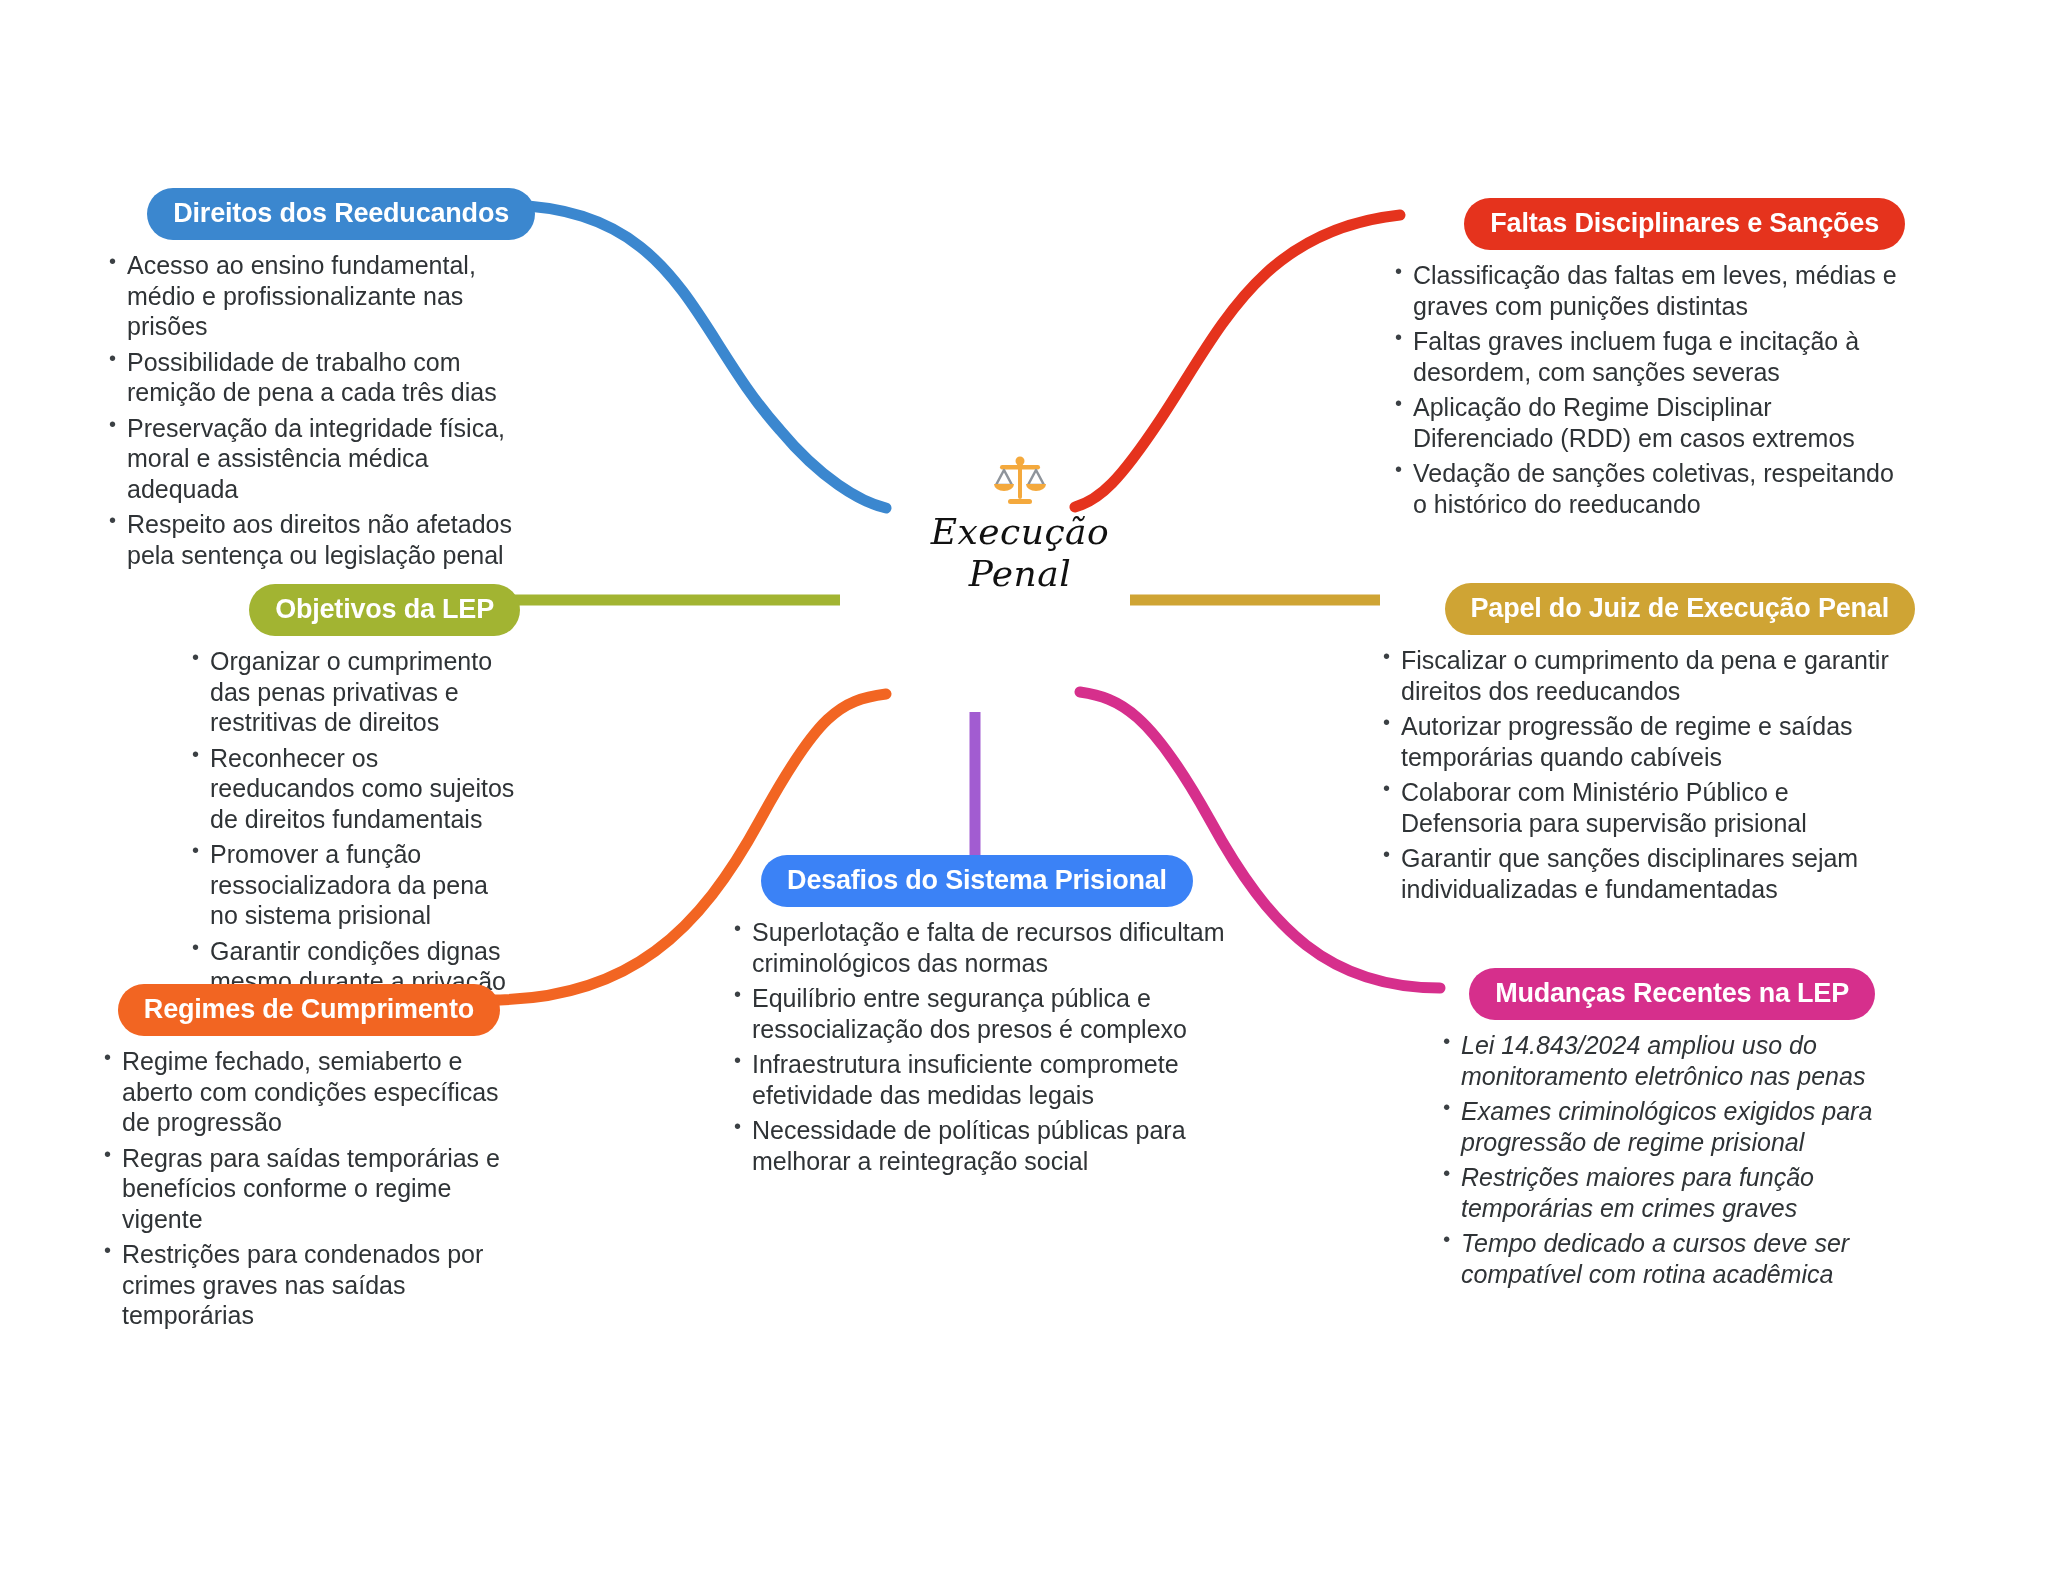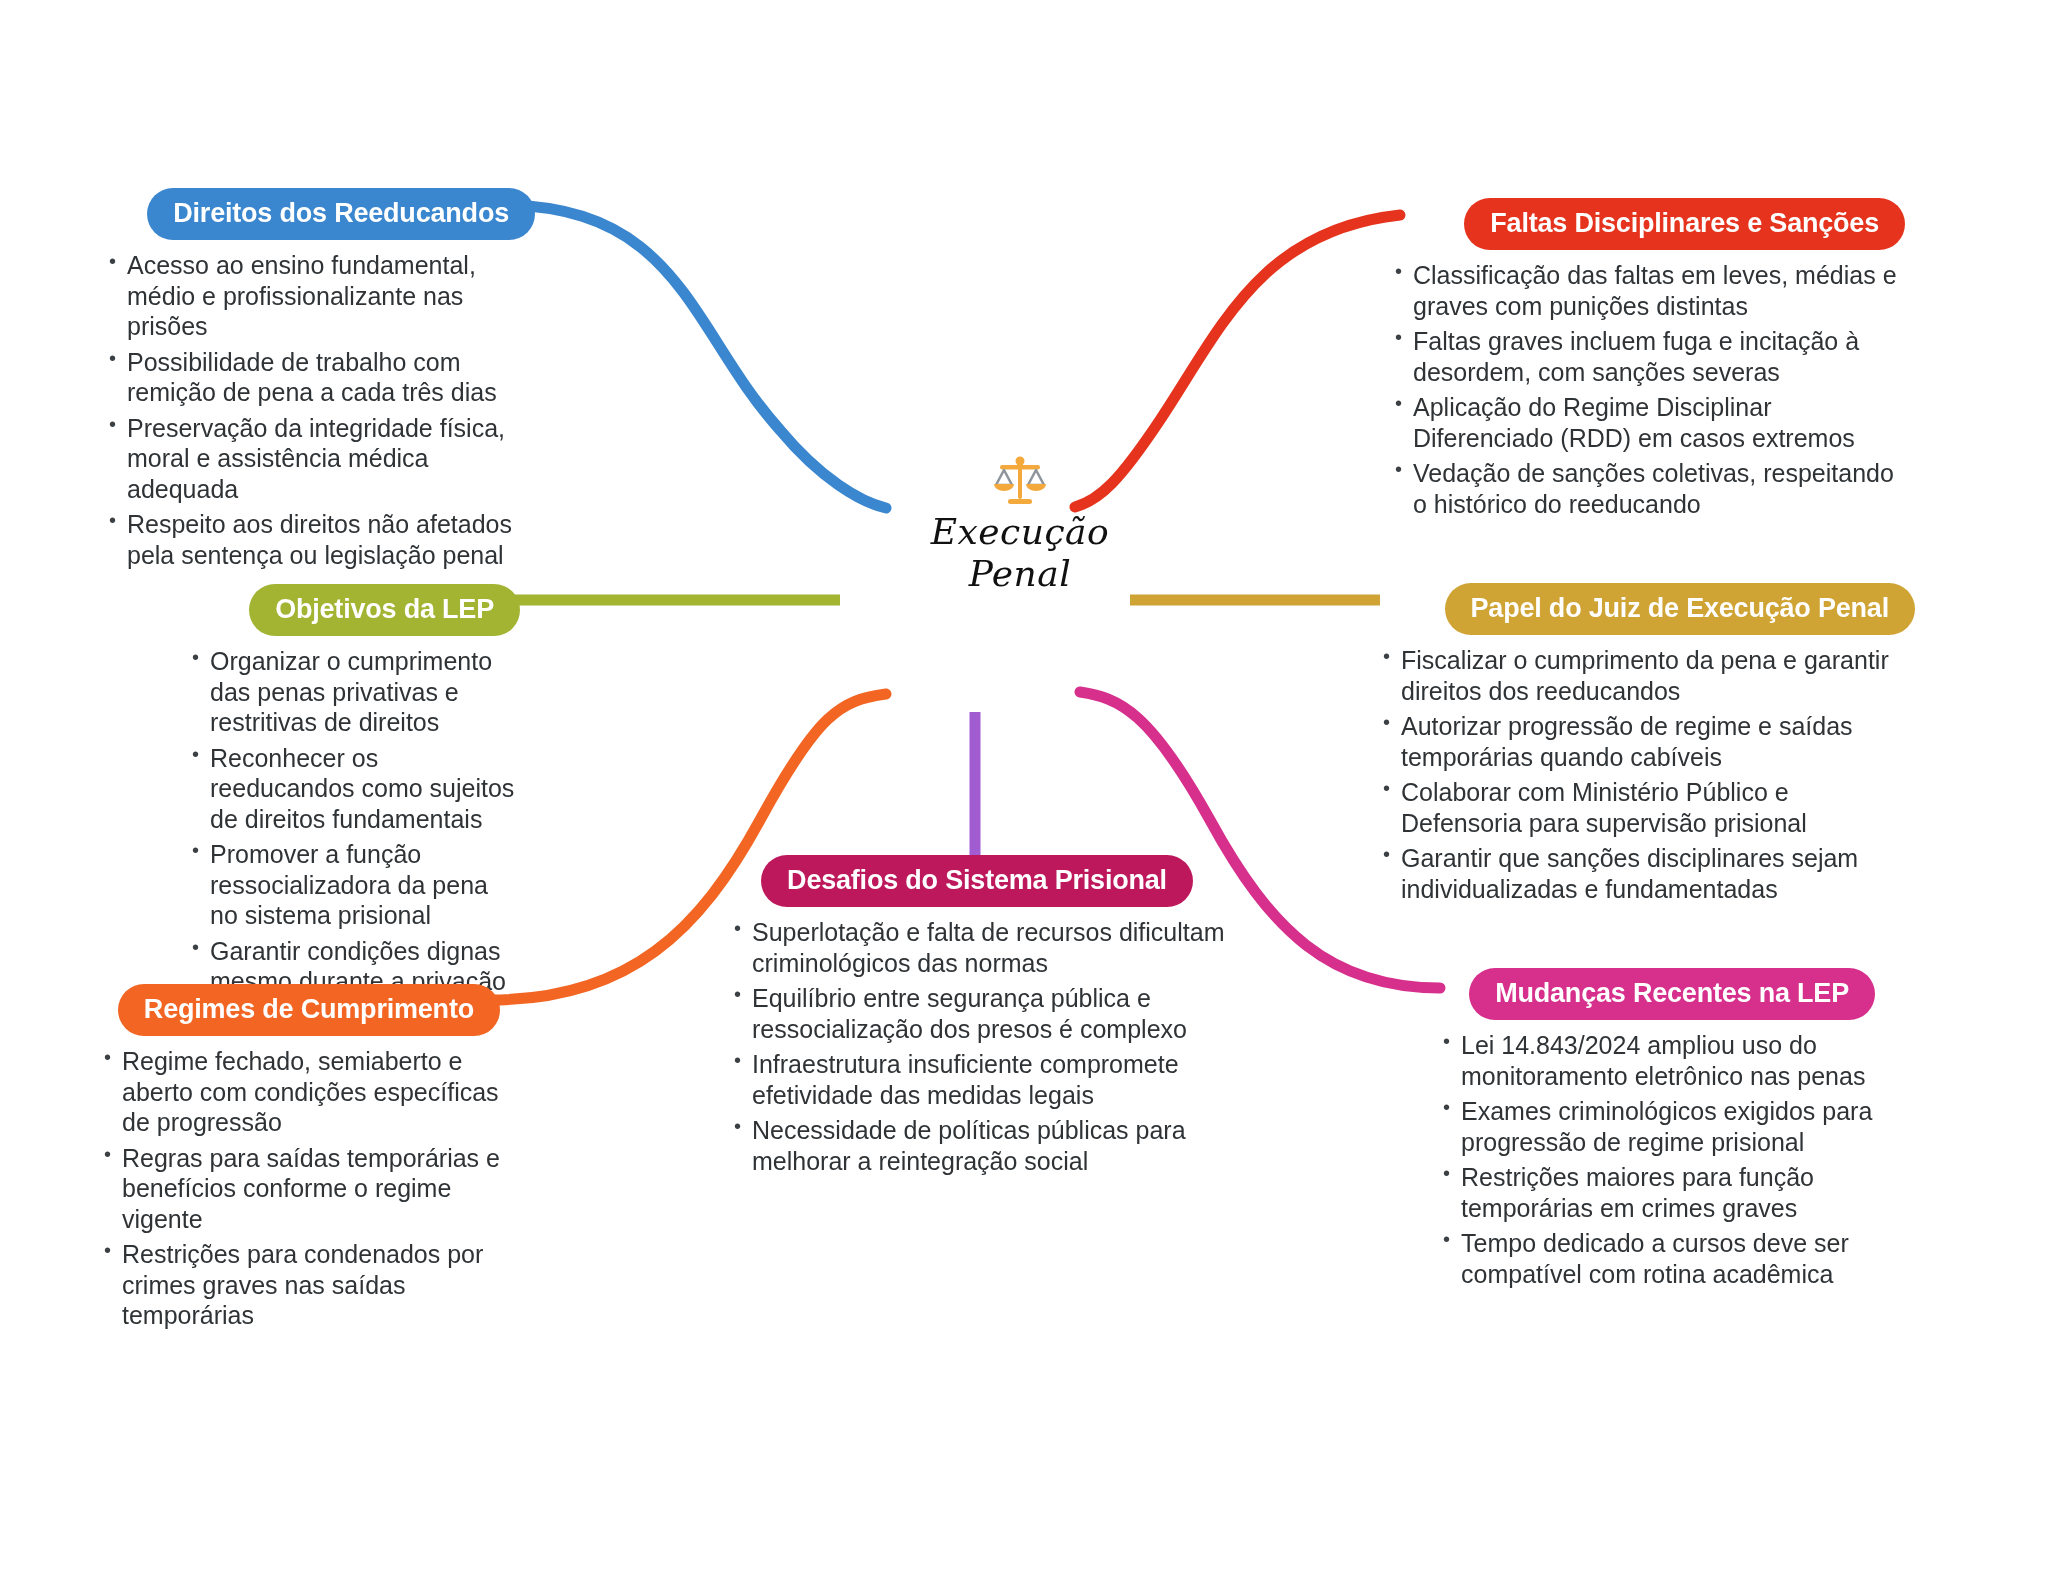--- a/index.html
+++ b/index.html
@@ -106,21 +106,21 @@
   #branch-regimes       { left: 100px;  top: 984px;  width: 400px; }
   #branch-faltas        { left: 1385px; top: 198px;  width: 520px; }
   #branch-papel         { left: 1375px; top: 583px;  width: 540px; }
   #branch-mudancas      { left: 1425px; top: 968px;  width: 450px; }
   #branch-desafios      { left: 722px;  top: 855px;  width: 510px; }
 
   #branch-objetivos ul.points { margin-left: 18px; }
   #branch-desafios  ul.points { margin-left: 8px; }
   #branch-faltas    ul.points { margin-left: 6px; }
   #branch-papel     ul.points { margin-left: 4px; }
-  #branch-mudancas  ul.points { margin-left: 14px; }
+  #branch-mudancas  ul.points { margin-left: 14px; font-style: italic; }
 </style>
 </head>
 <body>
 
 <div id="canvas">
 
   <svg id="connectors" viewBox="0 0 2048 1569" width="2048" height="1569" xmlns="http://www.w3.org/2000/svg">
 
     <path d="M 500 205 C 680 205, 690 330, 780 430 C 820 478, 860 502, 886 508" fill="none" stroke="#3b87cf" stroke-width="11" stroke-linecap="round"></path>
 
@@ -220,21 +220,21 @@
     <ul class="points">
       <li>Lei 14.843/2024 ampliou uso do monitoramento eletrônico nas penas</li>
       <li>Exames criminológicos exigidos para progressão de regime prisional</li>
       <li>Restrições maiores para função temporárias em crimes graves</li>
       <li>Tempo dedicado a cursos deve ser compatível com rotina acadêmica</li>
     </ul>
   </div>
 
   <div class="branch" id="branch-desafios">
     <div class="pill-row center">
-      <div class="pill" style="background:#be185d">Desafios do Sistema Prisional</div>
+      <div class="pill" style="background:#3b82f6">Desafios do Sistema Prisional</div>
     </div>
     <ul class="points">
       <li>Superlotação e falta de recursos dificultam criminológicos das normas</li>
       <li>Equilíbrio entre segurança pública e ressocialização dos presos é complexo</li>
       <li>Infraestrutura insuficiente compromete efetividade das medidas legais</li>
       <li>Necessidade de políticas públicas para melhorar a reintegração social</li>
     </ul>
   </div>
 
 </div>

